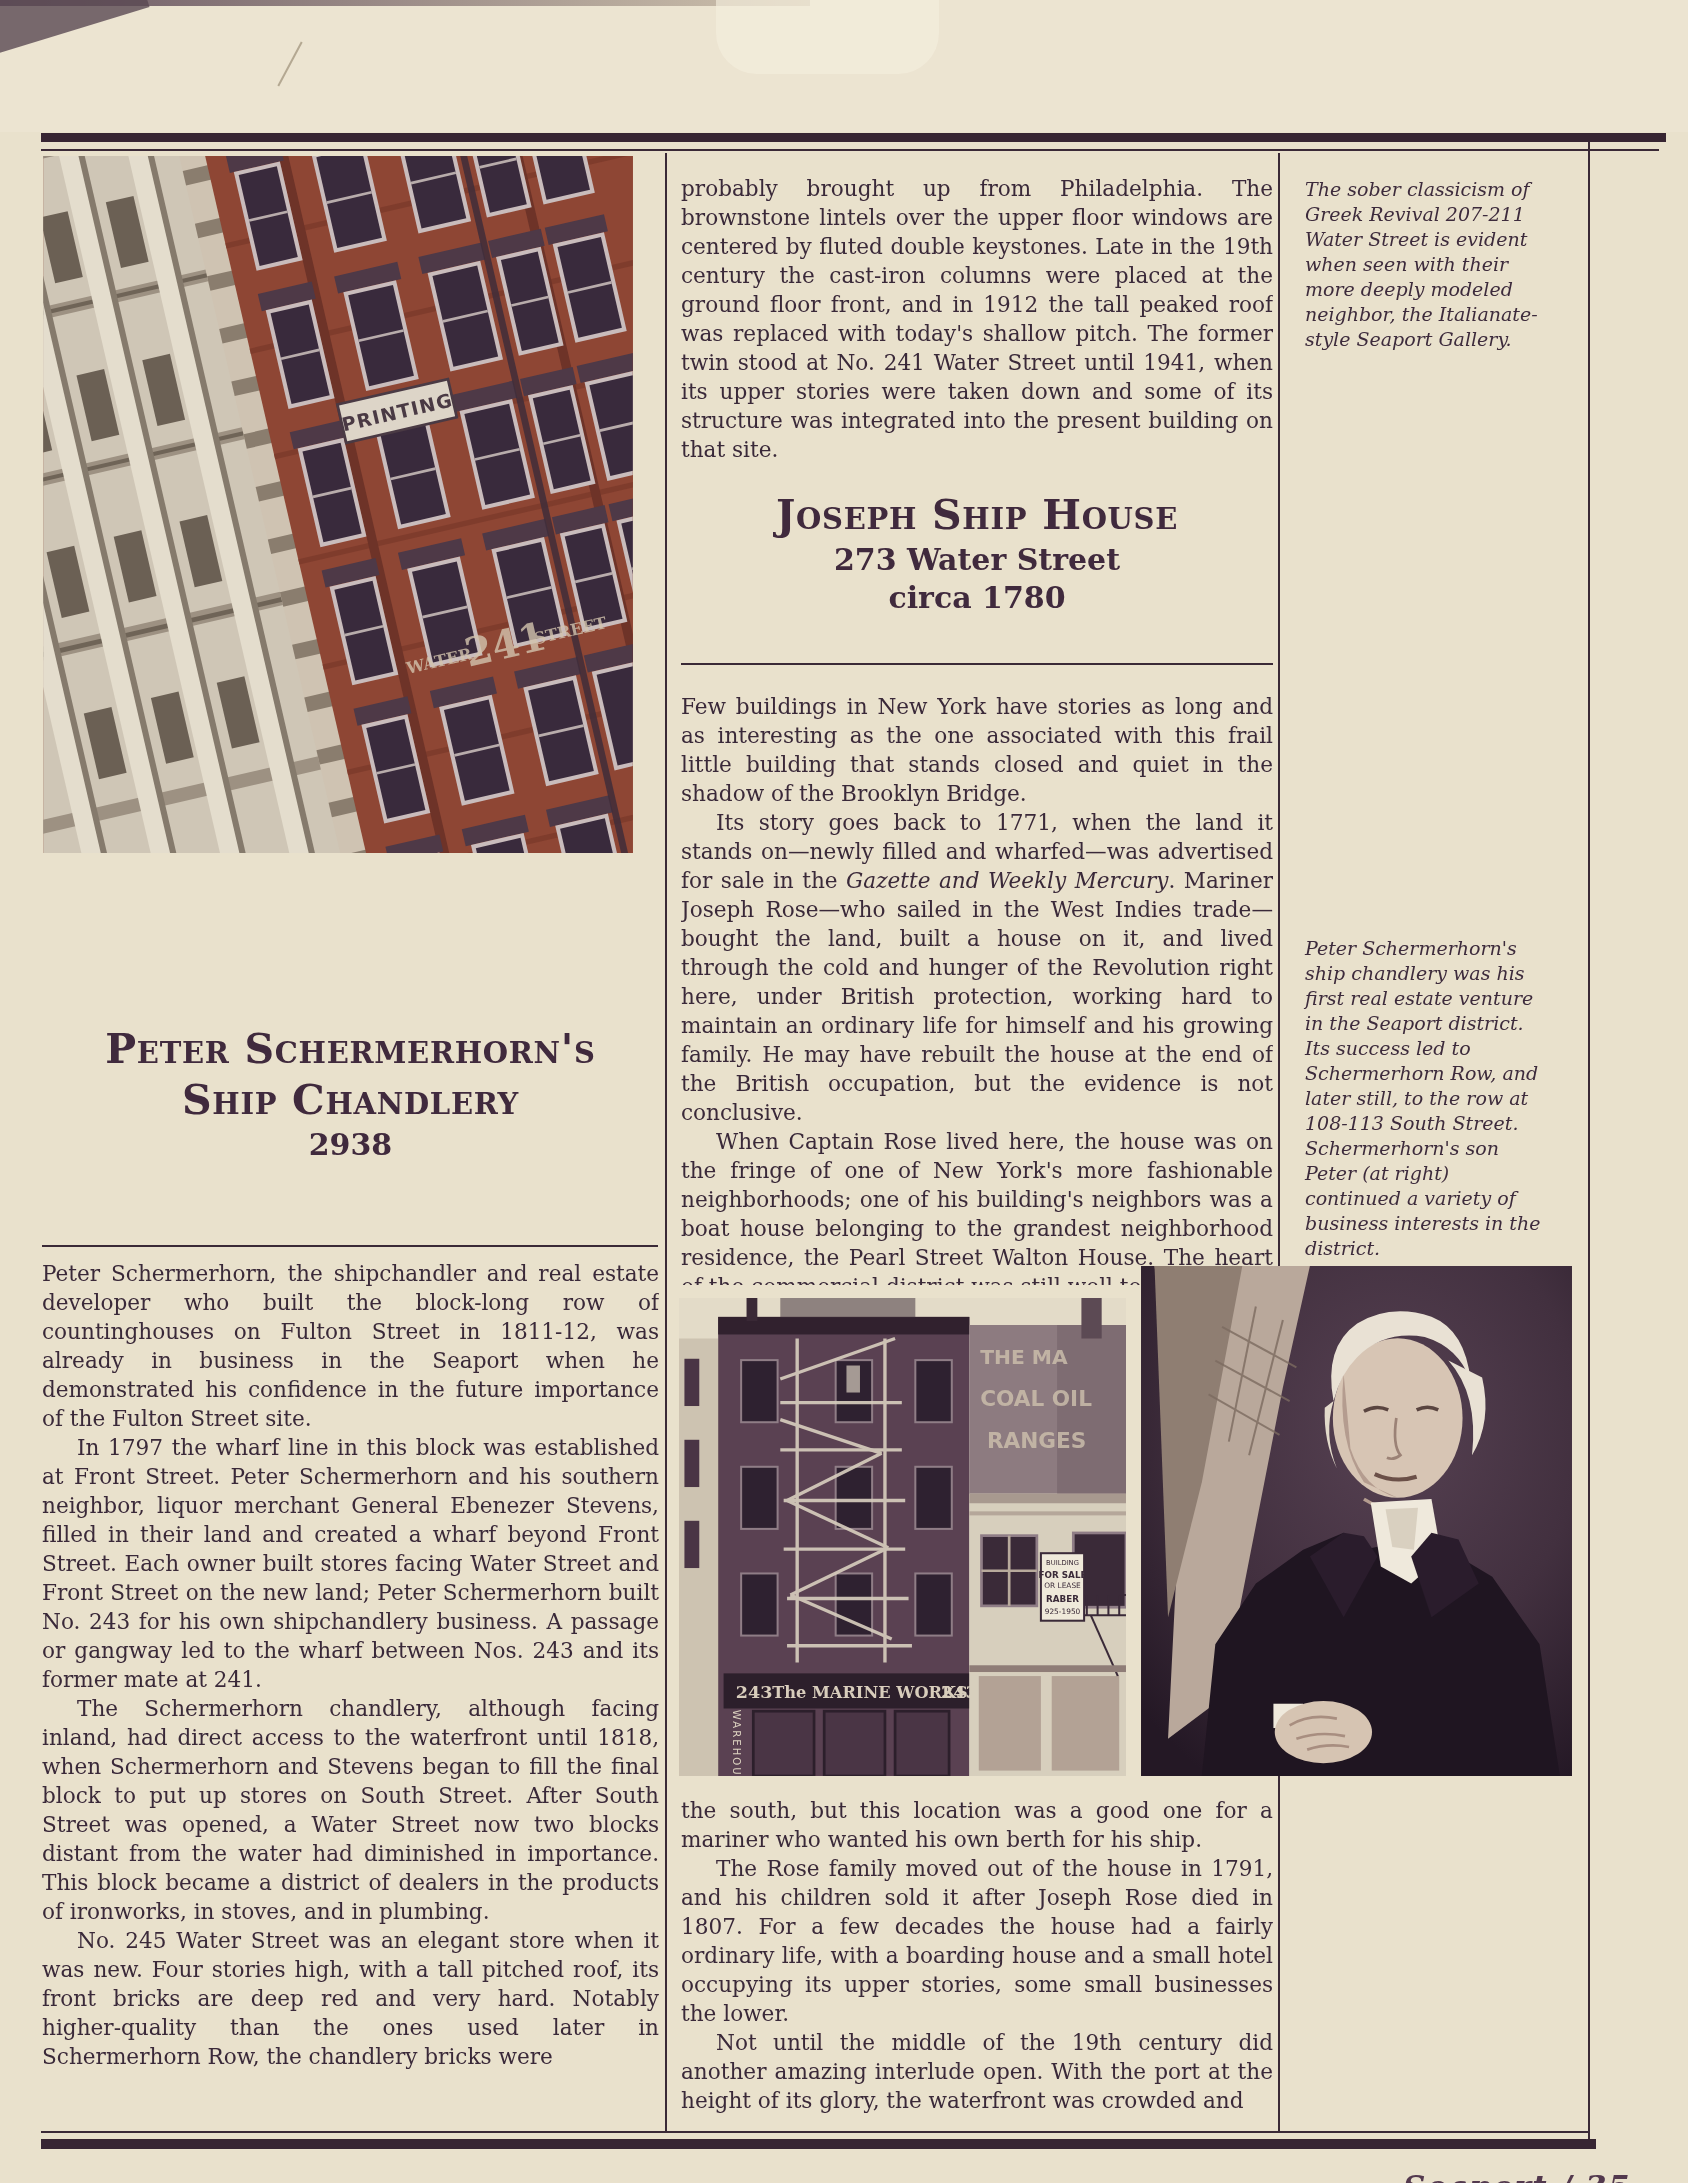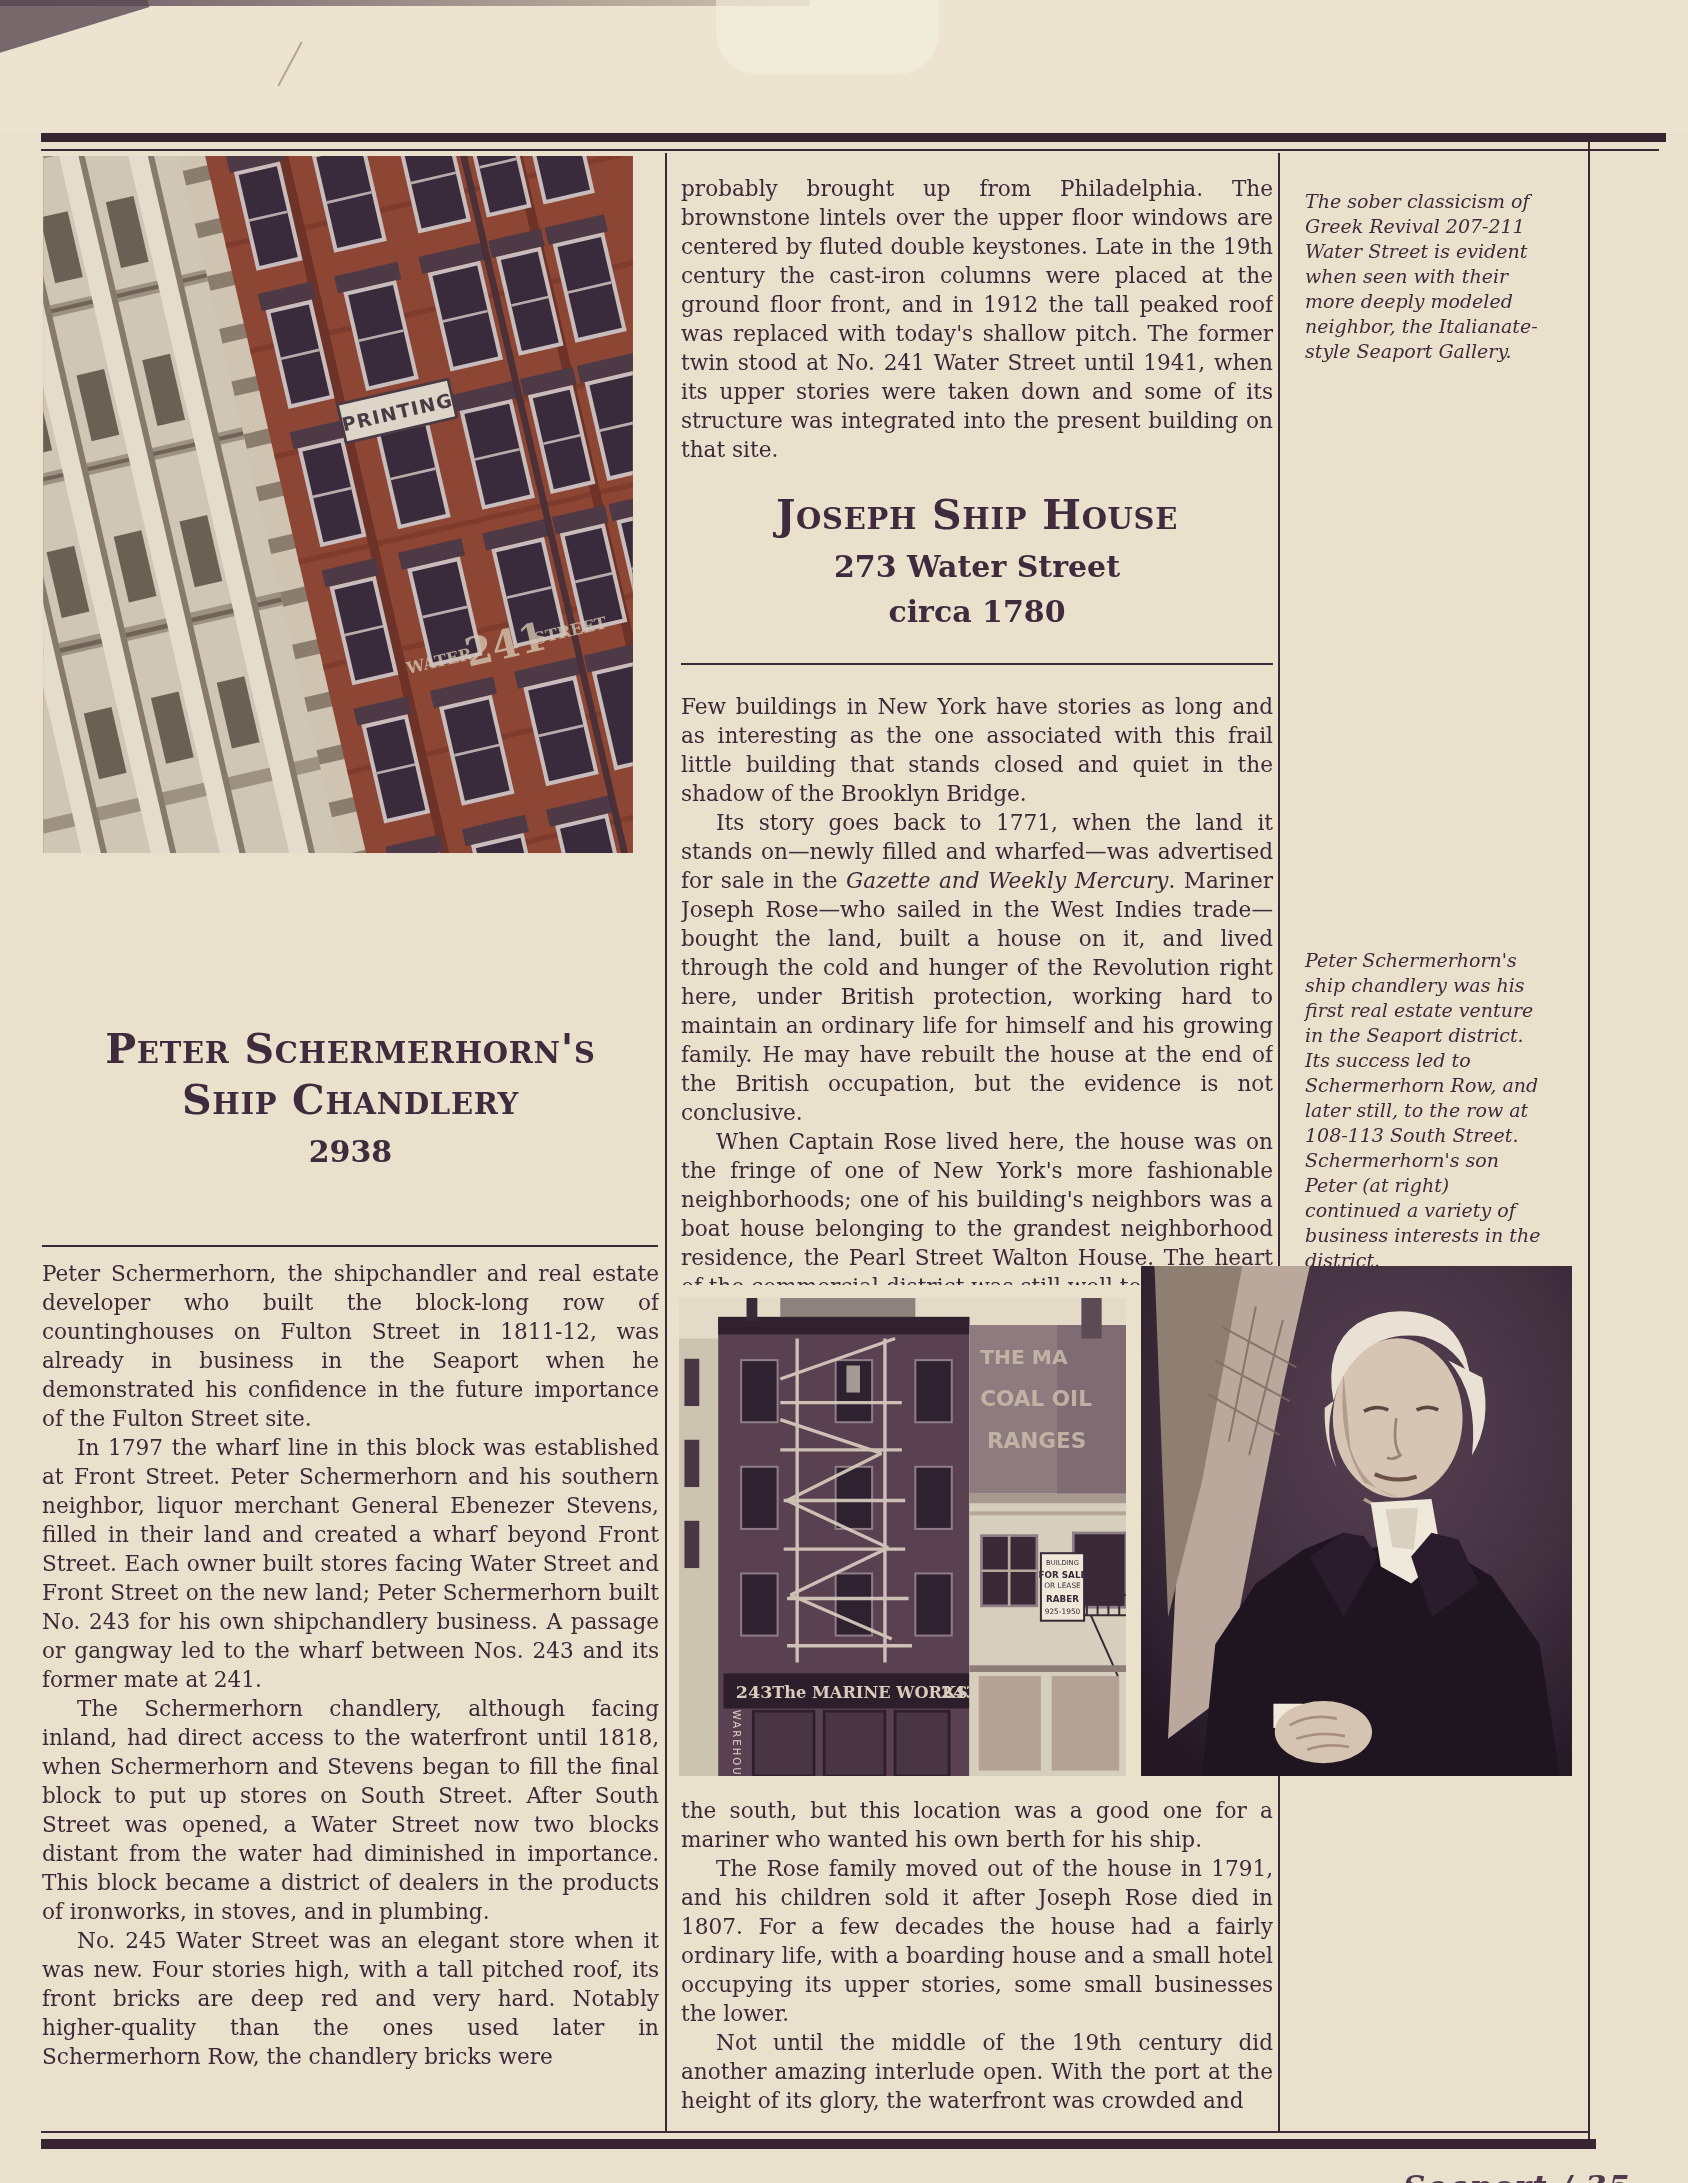--- a/index.html
+++ b/index.html
@@ -24,32 +24,32 @@
   .bottom-line{left:41px;top:2131px;width:1549px;height:2px;}
   .bottom-bar{left:41px;top:2139px;width:1555px;height:9.5px;background:#372532;}
 
   
   .body-text{font-size:21.6px;line-height:29px;text-align:justify;}
   .body-text p{margin:0;}
   .body-text p.indent{text-indent:35px;}
   .left-intro{left:42px;top:877px;width:617px;height:123px;overflow:hidden;}
   .left-heading{left:42px;top:1024px;width:617px;text-align:center;}
   .h-big{font-variant:small-caps;font-weight:700;font-size:41px;line-height:51px;color:#402a3d;letter-spacing:0.7px;}
-  .h-sub{font-weight:700;font-size:30px;line-height:38px;color:#402a3d;margin-top:7px;}
+  .h-sub{font-weight:700;font-size:30px;line-height:38px;color:#402a3d;margin-top:0;}
   .left-rule{left:42px;top:1245px;width:616px;height:2px;}
   .left-body{left:42px;top:1259px;width:617px;height:870px;overflow:hidden;}
   .left-body p{margin:0 0 0 0;}
 
   .mid-top{left:681px;top:174px;width:592px;height:298px;overflow:hidden;}
   .mid-heading{left:681px;top:490px;width:592px;text-align:center;}
   .mid-rule{left:681px;top:663px;width:592px;height:2px;}
   .mid-body1{left:681px;top:678px;width:592px;height:593px;overflow:hidden;margin-top:14px;}
   .mid-body2{left:681px;top:1796px;width:592px;height:332px;overflow:hidden;}
 
-  .caption{font-style:italic;font-size:19px;line-height:25px;color:#3d2b3c;text-align:left;margin-top:12px;}
+  .caption{font-style:italic;font-size:19px;line-height:25px;color:#3d2b3c;text-align:left;}
   .caption1{left:1305px;top:177px;width:243px;}
   .caption2{left:1305px;top:936px;width:243px;}
 
   .footer{left:1403px;top:2169px;font-size:31px;font-style:italic;font-weight:600;
           color:#53394e;letter-spacing:1.4px;white-space:nowrap;}
   .photo-building{left:43px;top:156px;width:590px;height:697px;}
   .photo-marine{left:679px;top:1298px;width:447px;height:478px;}
   .photo-portrait{left:1141px;top:1266px;width:431px;height:510px;}
   svg{display:block;}
 </style>

